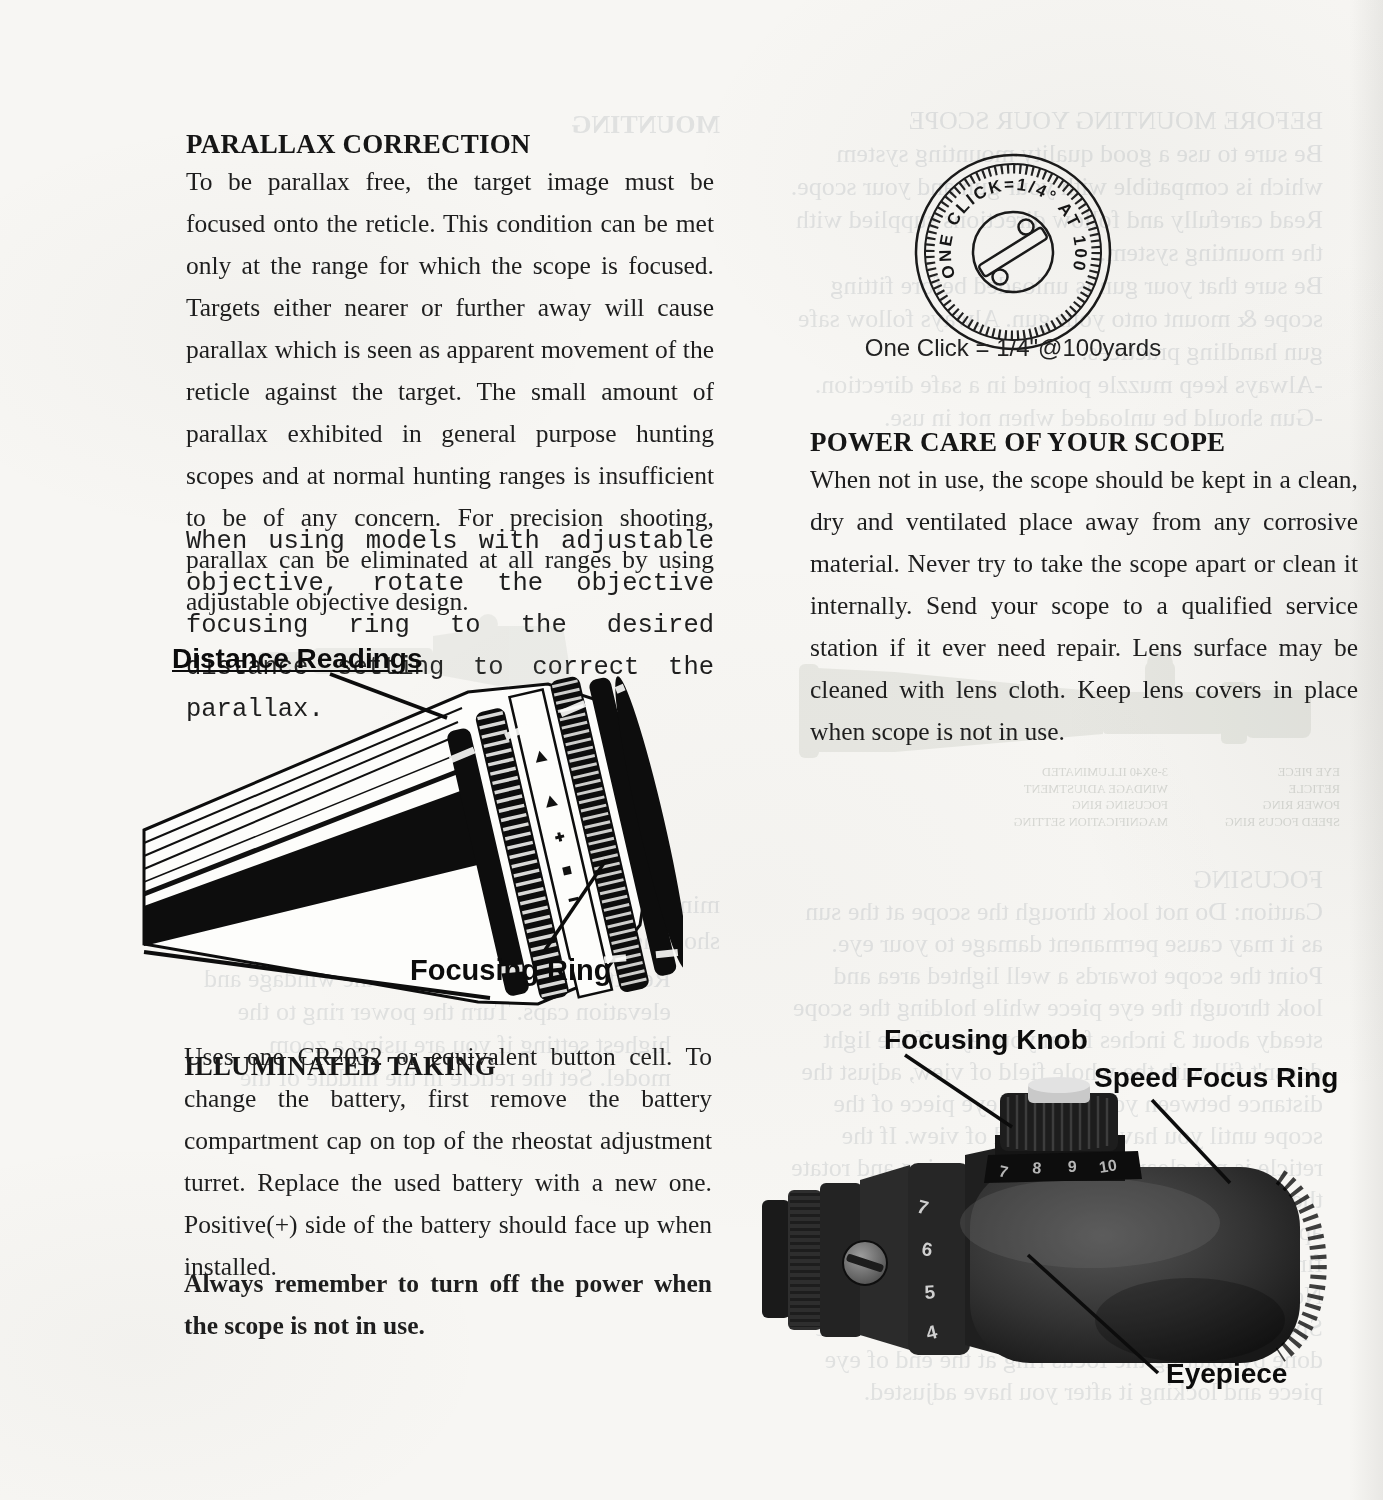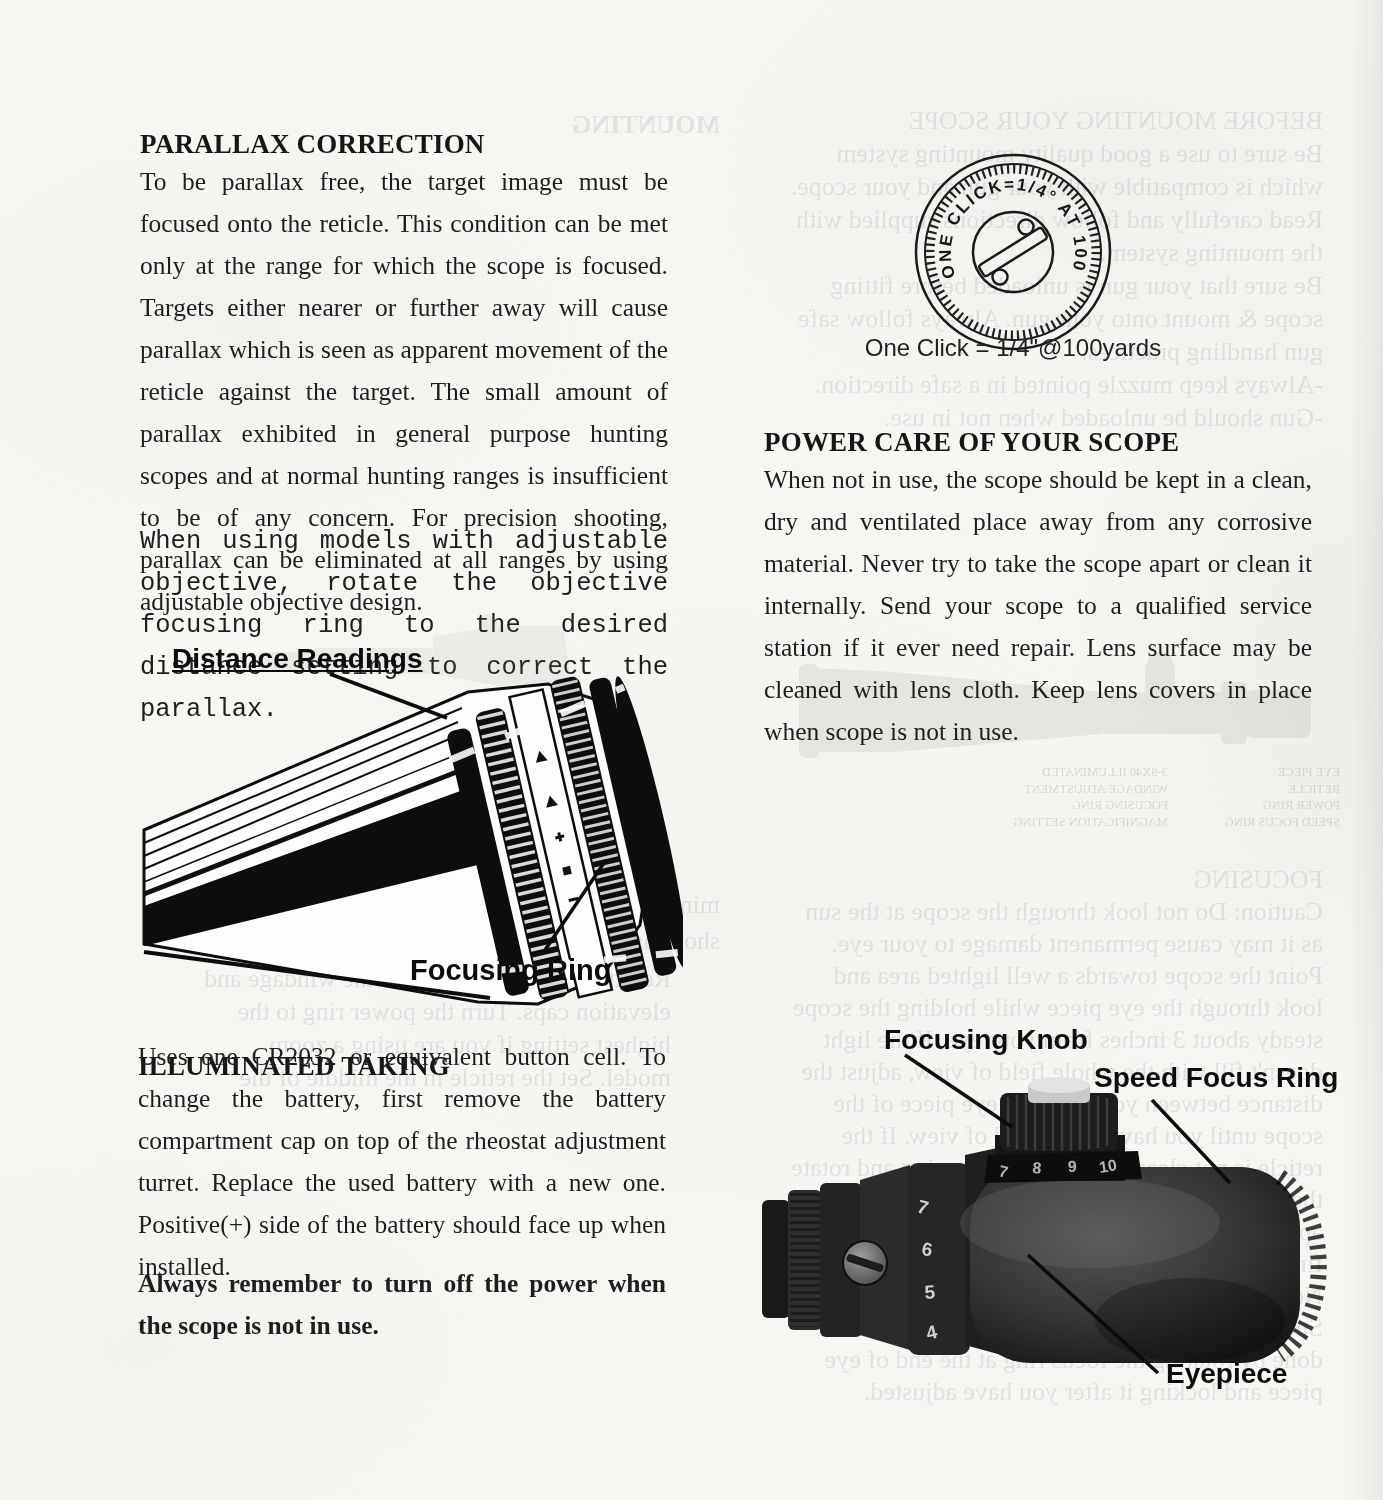--- a/index.html
+++ b/index.html
@@ -18,21 +18,21 @@
   .ghost{
     transform:scaleX(-1);
     color:rgba(88,98,114,.14);
     filter:blur(.5px);
     white-space:pre-line;
     font-family:"Liberation Serif",serif;
     text-align:left;
     z-index:1;
   }
   .ghost-sm{font-size:12.5px;line-height:16.5px;color:rgba(96,106,96,.22);}
-  .content{z-index:2;}
+  .content{z-index:2;margin-left:46px;}
   .fig{z-index:3;}
   .texture{
     left:0;top:0;width:1383px;height:1500px;z-index:0;pointer-events:none;
     background-image:
       radial-gradient(ellipse 500px 300px at 18% 22%, rgba(120,120,110,0.04), transparent 70%),
       radial-gradient(ellipse 600px 400px at 80% 12%, rgba(120,120,110,0.05), transparent 70%),
       radial-gradient(ellipse 700px 500px at 55% 60%, rgba(130,128,118,0.03), transparent 70%),
       radial-gradient(ellipse 400px 600px at 97% 45%, rgba(110,110,100,0.07), transparent 70%),
       radial-gradient(ellipse 500px 300px at 10% 90%, rgba(120,120,110,0.04), transparent 70%);
   }

